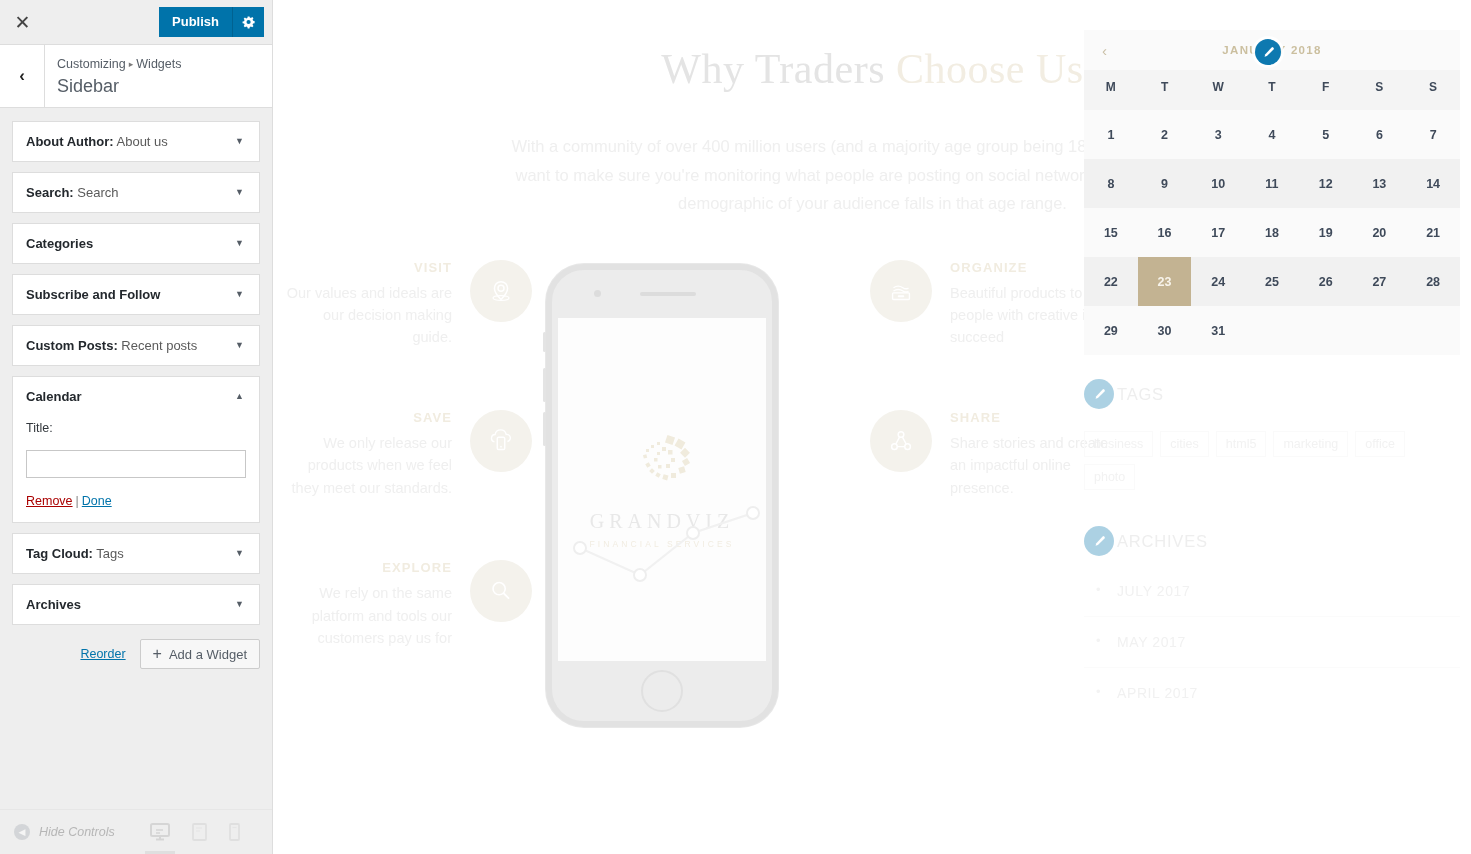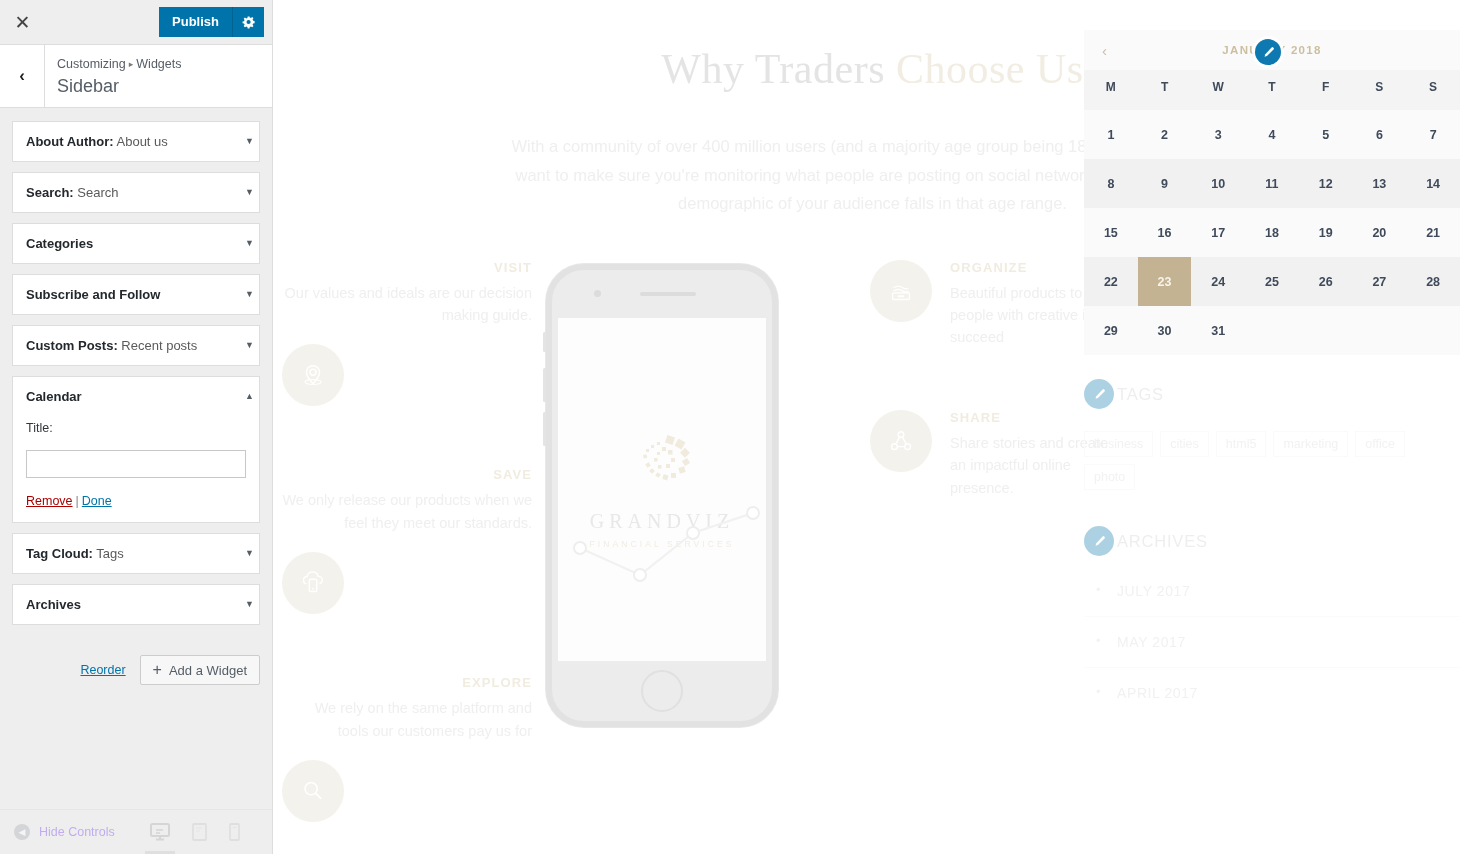--- a/index.html
+++ b/index.html
@@ -63,41 +63,41 @@
   .cz-panel-title { font-size: 18px; color: #555d66; font-weight: 400; line-height: 1.35; }
 
   .cz-body { flex: 1 1 auto; overflow: hidden; padding: 13px 12px 0 12px; }
 
   .widget {
     background: #fff; border: 1px solid #dddddd;
     margin-bottom: 10px;
   }
   .widget-top {
     display: flex; align-items: center; justify-content: space-between;
-    padding: 12px 5px 12px 13px; cursor: pointer;
+    padding: 12px 15px 12px 13px; cursor: pointer;
   }
   .widget-title { font-size: 13px; color: #32373c; }
   .widget-title b { font-weight: bold; color: #23282d; }
   .widget-title span.sub { font-weight: normal; color: #5a5a5a; }
   .wt-caret { font-size: 9px; color: #555d66; line-height: 1; }
   .widget-body { padding: 4px 13px 14px 13px; border-top: 1px solid transparent; }
   .field-label { font-size: 12.5px; color: #32373c; margin-bottom: 15px; display: block; }
   .field-input {
     width: 100%; height: 28px; border: 1px solid #c7c7c7;
     background: #fff; font-size: 13px; padding: 0 6px;
     font-family: "Liberation Sans", sans-serif; color: #32373c;
   }
   .widget-actions { margin-top: 16px; font-size: 12.5px; color: #555; }
   .link-remove { color: #a00; text-decoration: underline; cursor: pointer; }
   .link-done { color: #0073aa; text-decoration: underline; cursor: pointer; }
   .actions-sep { color: #888; padding: 0 3px; }
 
   .widget-foot {
     display: flex; align-items: center; justify-content: flex-end;
-    gap: 14px; margin-top: 30px;
+    gap: 14px; margin-top: 14px;
   }
   .reorder-link { font-size: 12.5px; color: #0073aa; text-decoration: underline; cursor: pointer; }
   .add-widget-btn {
     display: flex; align-items: center; gap: 7px;
     background: #f7f7f7; border: 1px solid #ccc;
     height: 30px; padding: 0 12px; font-size: 13px; color: #555d66;
     cursor: pointer; border-radius: 2px;
   }
   .add-widget-btn .plus { font-size: 16px; color: #555d66; line-height: 1; }
 
@@ -106,21 +106,21 @@
     border-top: 1px solid #dddddd; background: #eeeeee;
     display: flex; align-items: center; position: relative;
     opacity: .45;
   }
   .hide-controls { display: flex; align-items: center; gap: 9px; padding-left: 14px; cursor: pointer; }
   .hc-circle {
     width: 16px; height: 16px; border-radius: 50%;
     background: #b4b9be; color: #fff; font-size: 9px;
     display: flex; align-items: center; justify-content: center;
   }
-  .hc-label { font-size: 12.5px; color: #8b5cf6; }
+  .hc-label { font-size: 12.5px; color: #737373; font-style: italic; }
   .devices { display: flex; align-items: center; gap: 22px; margin-left: 35px; }
   .dev { position: relative; cursor: pointer; color: #b9b9b9; display:flex; align-items:center; }
   .dev.active::after {
     content: ""; position: absolute; left: 50%; transform: translateX(-50%);
     bottom: -14px; width: 30px; height: 4px; background: #cfcfcf;
   }
 
   
   #preview {
     position: absolute; left: 274px; top: 0;
@@ -150,21 +150,21 @@
     position: relative; margin-top: 42px;
     height: 500px;
   }
   .col-left, .col-right {
     position: absolute; top: 0; width: 250px;
   }
   .col-left { left: 8px; }
   .col-right { left: 596px; }
 
   .feat { display: flex; gap: 18px; margin-bottom: 61px; }
-  .col-left .feat { flex-direction: column; }
+  .col-left .feat { flex-direction: row; }
   .col-left .feat .ftext { text-align: right; }
   .feat .ficon {
     flex: 0 0 62px; width: 62px; height: 62px; border-radius: 50%;
     background: #f4f2ec; display: flex; align-items: center; justify-content: center;
     color: #ffffff;
   }
   .feat .ftext { flex: 1 1 auto; }
   .feat h3 {
     font-size: 13px; font-weight: bold; letter-spacing: 1.1px;
     color: #f1ece0; margin-bottom: 7px; text-transform: uppercase;

